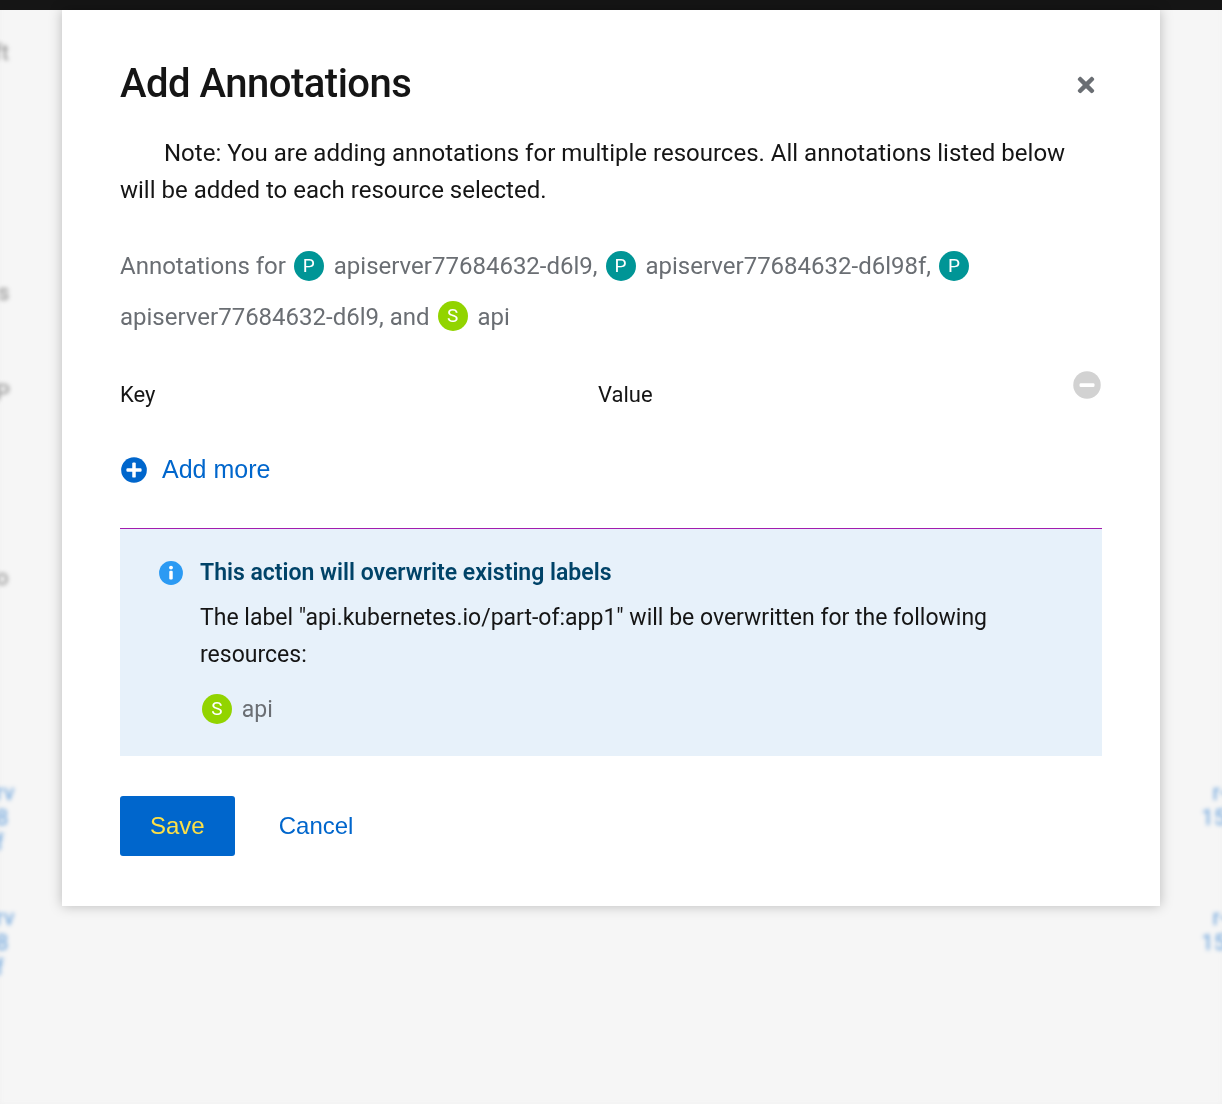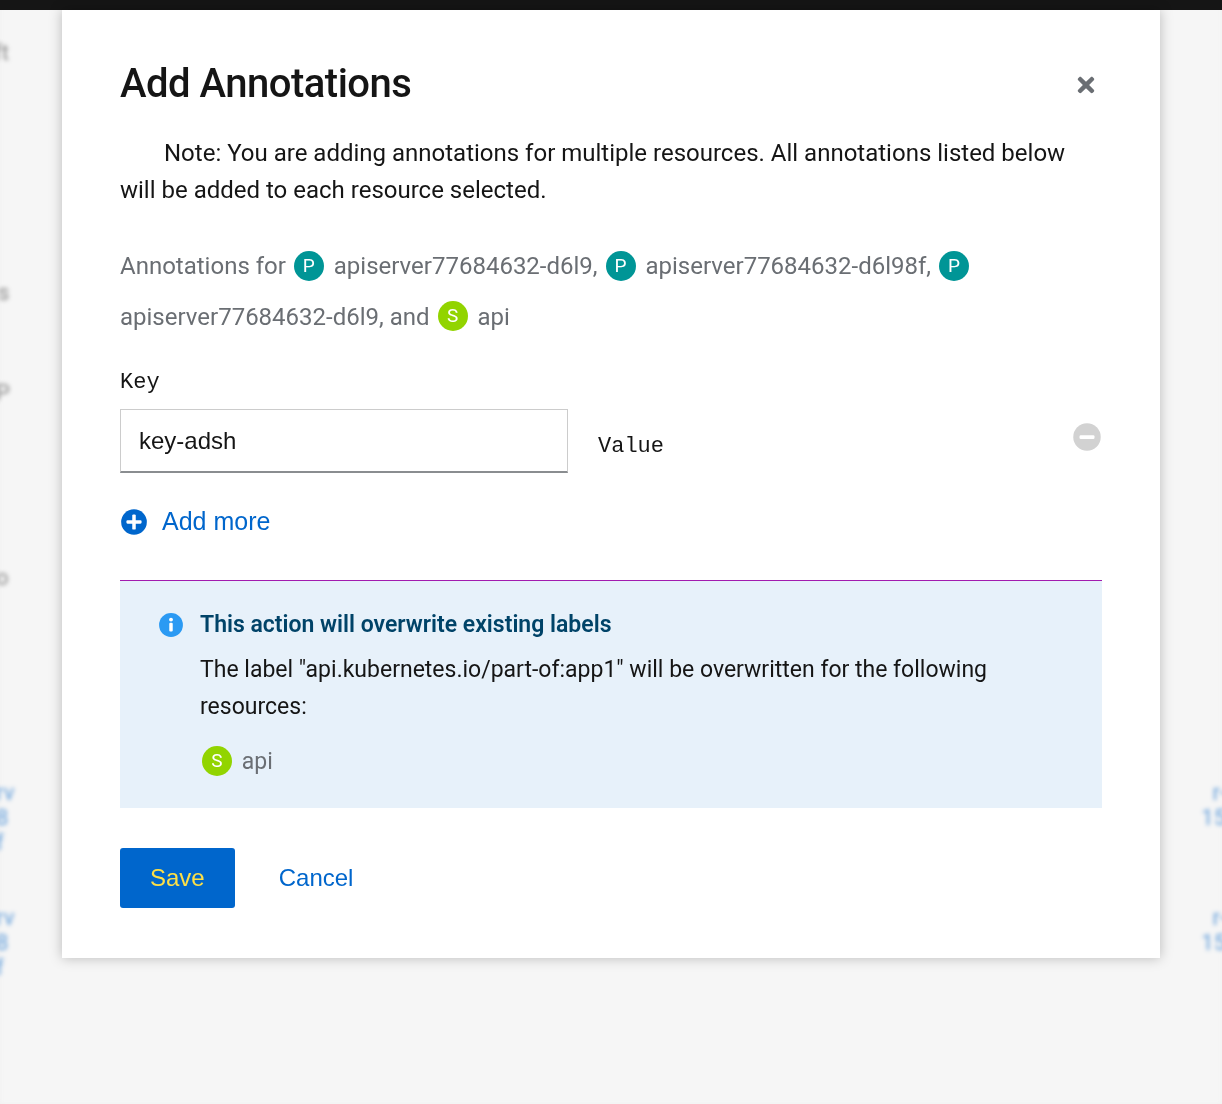--- a/index.html
+++ b/index.html
@@ -134,21 +134,20 @@
     }
     .form-group {
       flex: 1;
     }
     .form-label {
       display: block;
       font-size: 22px;
       font-weight: 400;
       color: #151515;
       margin-bottom: 14px;
-      font-family: Liberation Mono, monospace;
     }
     .form-input {
       width: 100%;
       height: 64px;
       padding: 0 18px;
       font-size: 24px;
       color: #151515;
       border: 1px solid #ccc;
       border-bottom: 2px solid #8a8d90;
       background: #fff;
@@ -278,21 +277,20 @@
       <span class="resource-name">apiserver77684632-d6l98f</span><span>,</span>
       <span class="resource-badge badge-p">P</span>
       <span class="resource-name">apiserver77684632-d6l9</span><span>, and</span>
       <span class="resource-badge badge-s">S</span>
       <span class="resource-name">api</span>
     </p>
 
     <div class="form-row">
       <div class="form-group">
         <label class="form-label">Key</label>
-        <input type="text" class="form-input" value="key-adsh" style="">
       </div>
       <div class="form-group">
         <label class="form-label">Value</label>
       </div>
       <button class="remove-btn">
         <svg viewBox="0 0 24 24">
           <circle cx="12" cy="12" r="11" fill="#d2d2d2"></circle>
           <rect x="6" y="10.5" width="12" height="3" fill="#fff" rx="1"></rect>
         </svg>
       </button>

